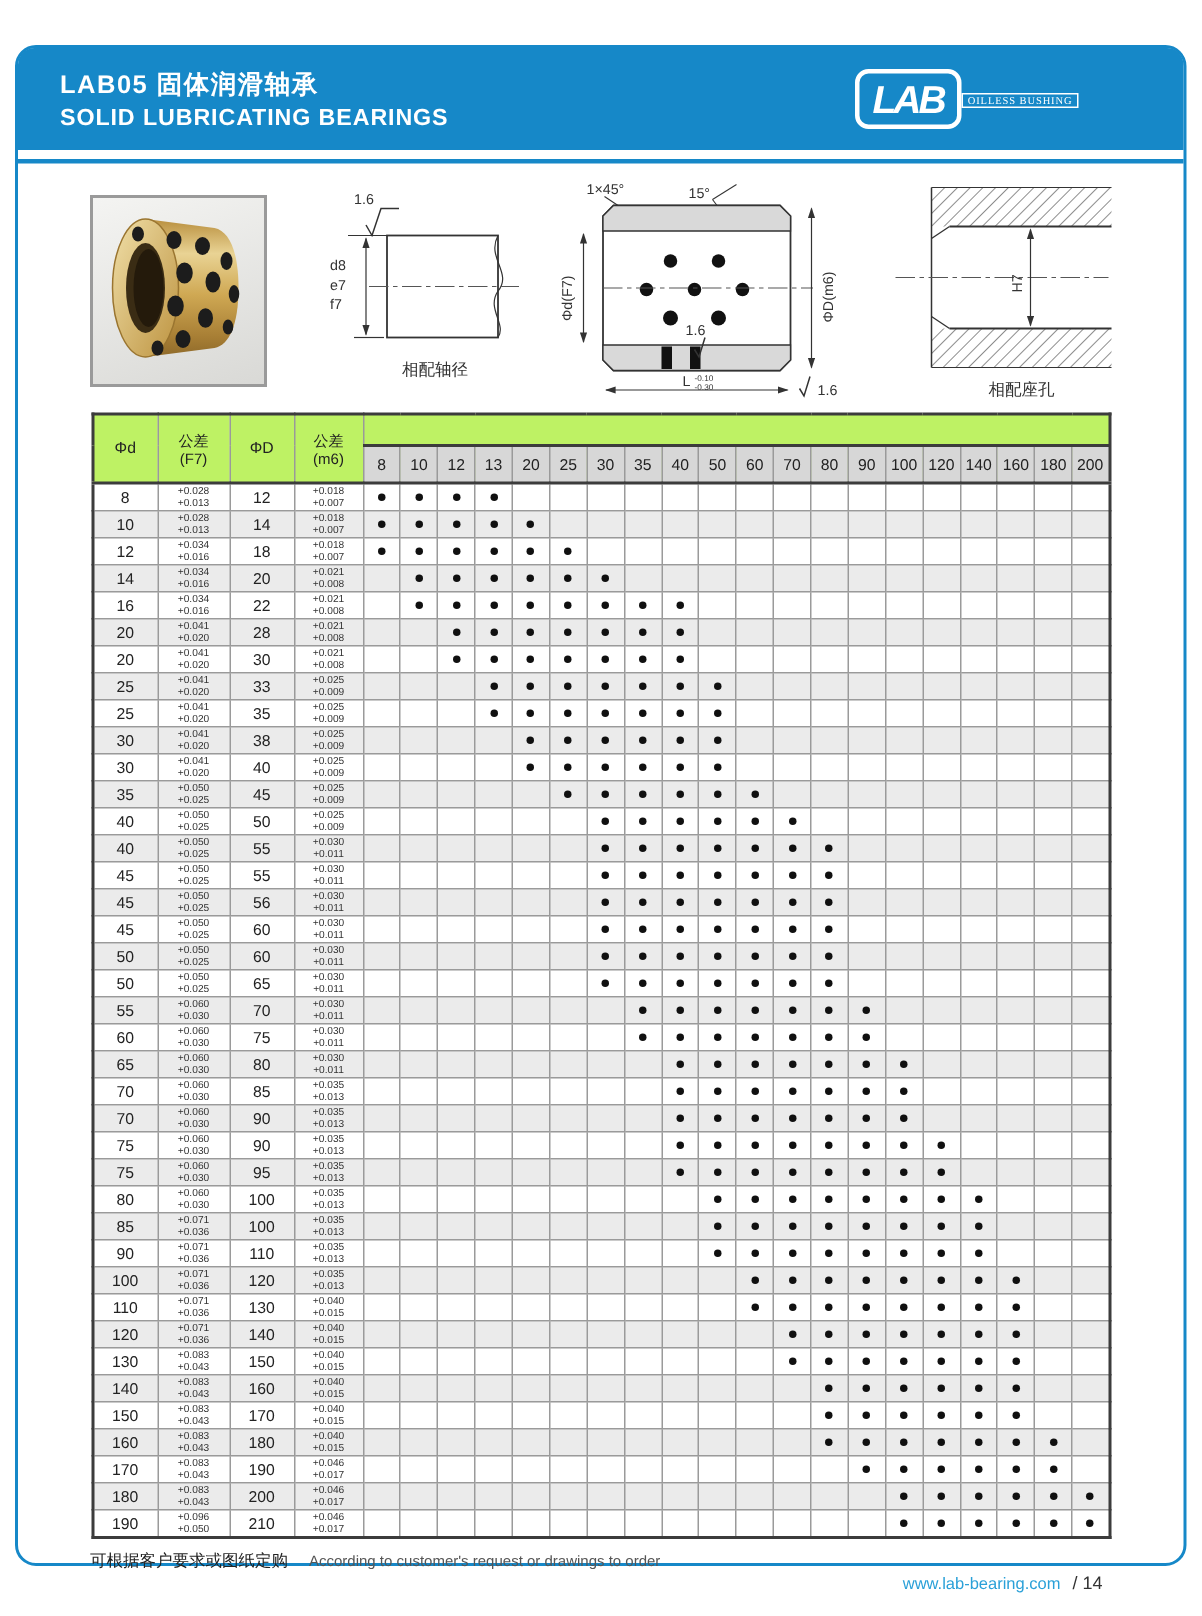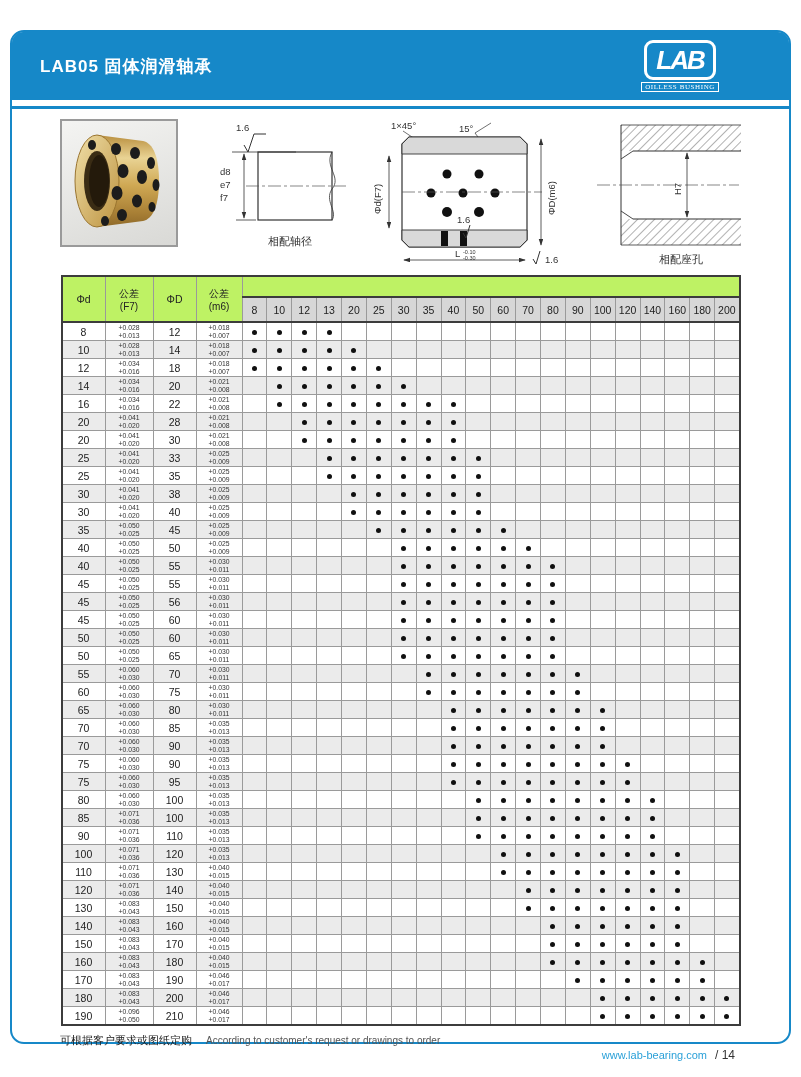--- a/index.html
+++ b/index.html
@@ -5,28 +5,28 @@
   html,body{margin:0;padding:0;background:#fff;}
   body{font-family:"Liberation Sans","DejaVu Sans",sans-serif;color:#222;}
   .page{position:relative;width:801px;height:1077px;background:#fff;overflow:hidden;}
   .frame{position:absolute;left:10px;top:30px;width:777px;height:1010px;
          border:2px solid #1688c8;border-radius:14px;background:#fff;}
   
   .band{height:68px;background:#1688c8;border-radius:11px 11px 0 0;display:flex;
         align-items:center;justify-content:space-between;padding:0 70px 0 28px;box-sizing:border-box;}
   .t-zh{color:#fff;font-size:17px;font-weight:bold;letter-spacing:1px;}
   .t-en{color:#fff;font-size:15.5px;font-weight:bold;letter-spacing:.6px;margin-top:2px;}
-  .logo{display:flex;flex-direction:column;align-items:center;}
+  .logo{display:flex;flex-direction:row;align-items:center;}
   .logo-box{border:3px solid #fff;border-radius:9px;padding:0 9px;height:34px;display:flex;align-items:center;}
   .logo-box span{color:#fff;font-size:26px;font-weight:bold;font-style:italic;letter-spacing:-2px;line-height:1;}
   .logo-sub{border:1px solid #fff;margin-top:2px;color:#fff;font-size:7px;letter-spacing:.6px;
             padding:0 3px;font-family:"Liberation Serif",serif;}
   .band-rule{height:3px;background:#1688c8;margin-top:6px;}
   
-  .drawings{display:flex;align-items:flex-start;justify-content:space-between;
+  .drawings{display:flex;align-items:center;justify-content:space-between;
             padding:10px 46px 0 48px;height:150px;}
   .photo{width:114px;height:124px;border:2px solid #9a9a9a;background:linear-gradient(160deg,#f4f4f2,#d9d9d6);
          display:flex;align-items:center;justify-content:center;}
   svg text{font-family:"Liberation Sans","DejaVu Sans",sans-serif;}
   .cap{font-size:11px;fill:#333;}
   .dim{font-size:9.5px;fill:#333;}
   .unit-note{text-align:right;padding-right:48px;font-size:11px;color:#222;margin-top:-6px;}
   
   table.spec{border-collapse:collapse;table-layout:fixed;width:680px;margin:6px auto 0;
              border:2px solid #3c3c3c;}
@@ -52,20 +52,21 @@
 </style>
 </head>
 <body>
 
 <div class="page">
   <div class="frame">
 
     <div class="band">
       <div>
         <div class="t-zh">LAB05 固体润滑轴承</div>
+        <div class="t-en">SOLID LUBRICATING BEARINGS</div>
       </div>
       <div class="logo">
         <div class="logo-box">
           <span>LAB</span>
         </div>
         <div class="logo-sub">OILLESS BUSHING</div>
       </div>
     </div>
     <div class="band-rule"></div>
 

